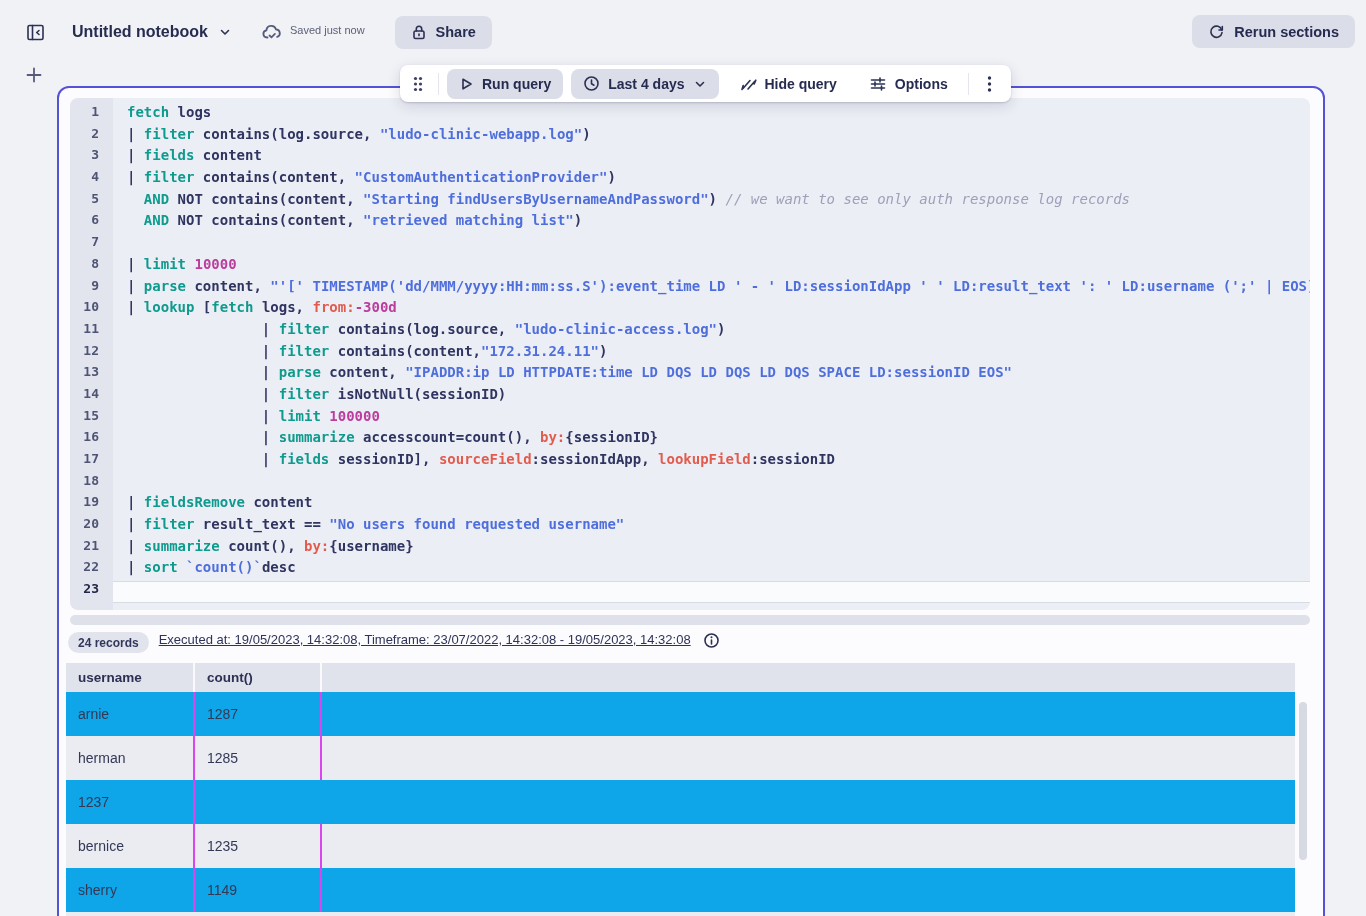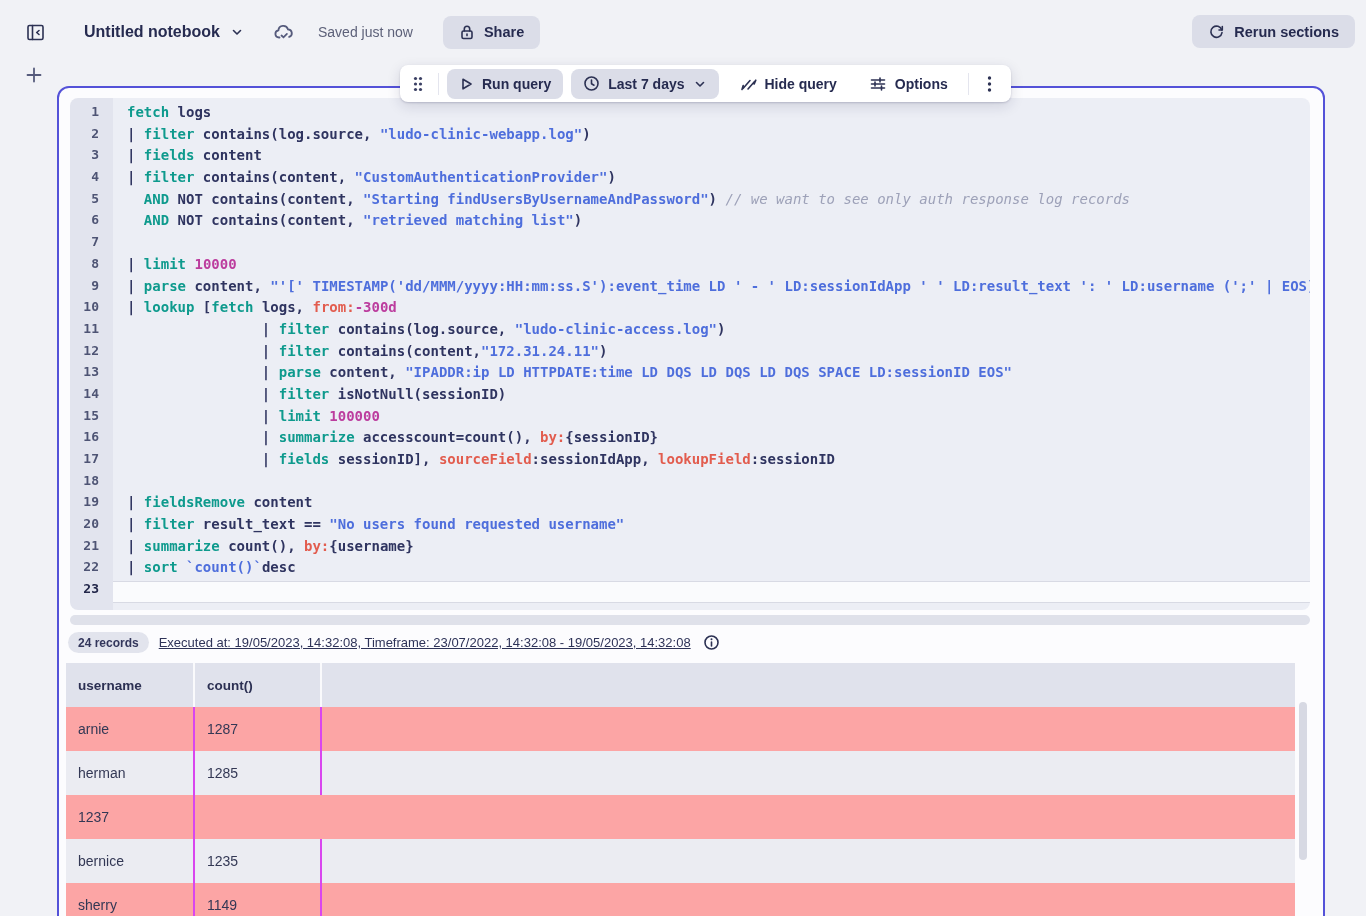--- a/index.html
+++ b/index.html
@@ -10,23 +10,23 @@
   }
   *{margin:0;padding:0;box-sizing:border-box;}
   html,body{width:1366px;height:916px;overflow:hidden;}
   body{background:var(--pageBg);font-family:"Liberation Sans",sans-serif;color:var(--ink);position:relative;}
   svg{display:block;}
 
   
   .topbar{position:absolute;left:0;top:0;width:1366px;height:64px;display:flex;align-items:center;}
   .tb-left{display:flex;align-items:center;gap:14px;padding-left:22px;}
   .icon-btn{width:26px;height:26px;display:flex;align-items:center;justify-content:center;cursor:pointer;background:none;border:none;}
-  .nb-title{display:flex;align-items:center;gap:10px;margin-left:22px;cursor:pointer;}
+  .nb-title{display:flex;align-items:center;gap:10px;margin-left:10px;cursor:pointer;}
   .nb-title .t{font-size:16px;font-weight:700;color:var(--ink);}
-  .saved{display:flex;align-items:flex-start;gap:24px;margin-left:16px;color:var(--inkSoft);font-size:14px;}
+  .saved{display:flex;align-items:flex-start;gap:8px;margin-left:16px;color:var(--inkSoft);font-size:11px;}
   .pill-btn{display:flex;align-items:center;gap:9px;background:var(--pill);border:none;border-radius:8px;
     height:33px;padding:0 16px;font-size:14.5px;font-weight:700;color:var(--ink);cursor:pointer;font-family:inherit;justify-content:space-between;}
   .share{margin-left:16px;}
   .rerun{position:absolute;right:11px;top:15px;}
 
   
   .add-section{position:absolute;left:21px;top:62px;}
 
   
   .cell{position:absolute;left:57px;top:86px;width:1268px;height:900px;background:var(--cellBg);
@@ -49,33 +49,33 @@
   .codecol{flex:1;background:var(--edBg);padding:6px 0 7px;overflow:hidden;min-width:0;}
   .ln{height:21.7px;line-height:21.7px;text-align:right;padding-right:14px;font:700 13px "DejaVu Sans Mono",monospace;color:var(--lnCol);}
   .ln.act{color:#23274a;}
   .cl{height:21.7px;line-height:21.7px;white-space:pre;font:700 14px "DejaVu Sans Mono",monospace;color:var(--pl);padding-left:14px;}
   .cl.act{background:#fafbfd;border-top:1px solid #d8dae4;border-bottom:1px solid #d8dae4;height:21.7px;line-height:19.7px;}
   .tk-kw{color:var(--kw);} .tk-pl{color:var(--pl);} .tk-str{color:var(--str);} .tk-num{color:var(--num);}
   .tk-param{color:var(--param);} .tk-com{color:var(--com);font-style:italic;font-weight:400;}
   .hscroll{position:absolute;left:11px;top:527px;width:1240px;height:10px;border-radius:6px;background:var(--scroll);cursor:pointer;}
 
   
-  .meta{position:absolute;left:9px;top:544px;display:flex;align-items:center;gap:10px;}
+  .meta{position:absolute;left:9px;top:544px;display:flex;gap:10px;}
   .badge{background:#e2e4ed;border-radius:11px;height:21px;padding:0 10px;display:flex;align-items:center;
     font-size:12px;font-weight:700;color:#33375c;}
   .meta-text{font-size:13px;color:#2e3358;text-decoration:underline;}
   .info{cursor:pointer;background:none;border:none;padding:0;margin-left:2px;display:flex;}
 
   
   .table{position:absolute;left:7px;top:575px;width:1229px;}
   .thead,.trow{display:grid;grid-template-columns:127px 127px 1fr;}
-  .thead{background:var(--thead);height:44px;}
+  .thead{background:var(--thead);height:29px;}
   .thead .hc{font-size:13.5px;font-weight:700;color:#2c3053;display:flex;align-items:center;padding-left:12px;cursor:pointer;}
   .thead .hc + .hc{border-left:2px solid #fafafc;}
-  .trow{height:44px;background:#fca5a5;cursor:default;}
+  .trow{height:44px;background:#0ea5e9;cursor:default;}
   .trow.alt{background:var(--rowAlt);}
   .trow .tc{font-size:14px;color:#333855;display:flex;align-items:center;padding-left:12px;}
   .trow .tc + .tc{border-left:2px solid #d946ef;}
   .trow.partial{height:6px;overflow:hidden;}
   .vscroll{position:absolute;right:16px;top:614px;width:8px;height:158px;border-radius:4px;background:#d7d9e3;cursor:pointer;}
 
   .st{stroke:#2c3153;stroke-width:1.6;fill:none;stroke-linecap:round;stroke-linejoin:round;}
   .st-soft{stroke:#565b7c;stroke-width:1.8;fill:none;stroke-linecap:round;}
 </style>
 </head>
@@ -272,21 +272,21 @@
     </span>
     <span>Run query</span>
   </button>
   <button class="tbtn filled">
     <span>
       <svg width="17" height="17" viewBox="0 0 17 17">
         <circle class="st" cx="8.5" cy="8.5" r="6.5"></circle>
         <path class="st" d="M8.5 5 V8.8 L11 10.2"></path>
       </svg>
     </span>
-    <span>Last 7 days</span>
+    <span>Last 4 days</span>
     <span>
       <svg width="14" height="14" viewBox="0 0 14 14">
           <path class="st" d="M3.5 5.5 L7 9 L10.5 5.5"></path>
         </svg>
     </span>
   </button>
   <button class="tbtn">
     <span>
       <svg width="18" height="16" viewBox="0 0 18 16">
         <path class="st" d="M4 12.5 L11 4.5 M4.2 9.5 L3 13.5"></path>

